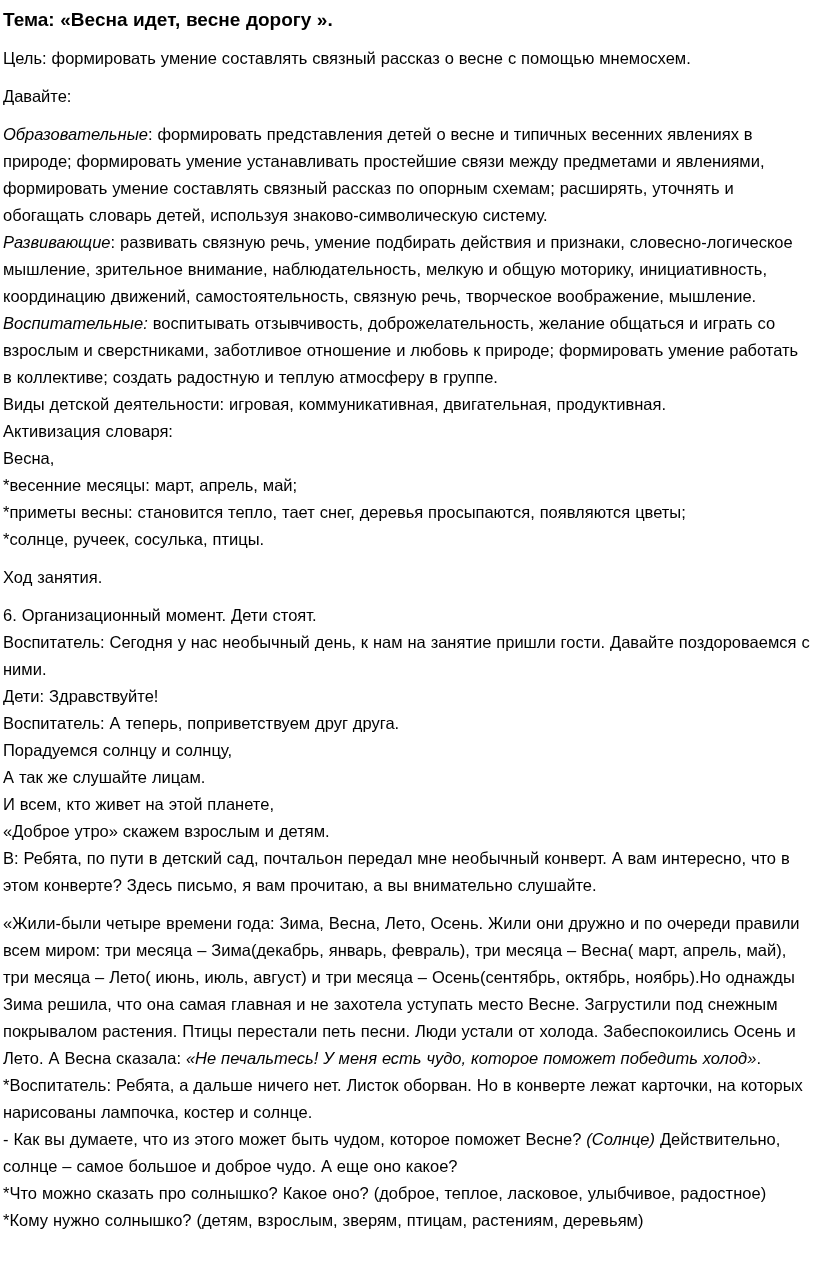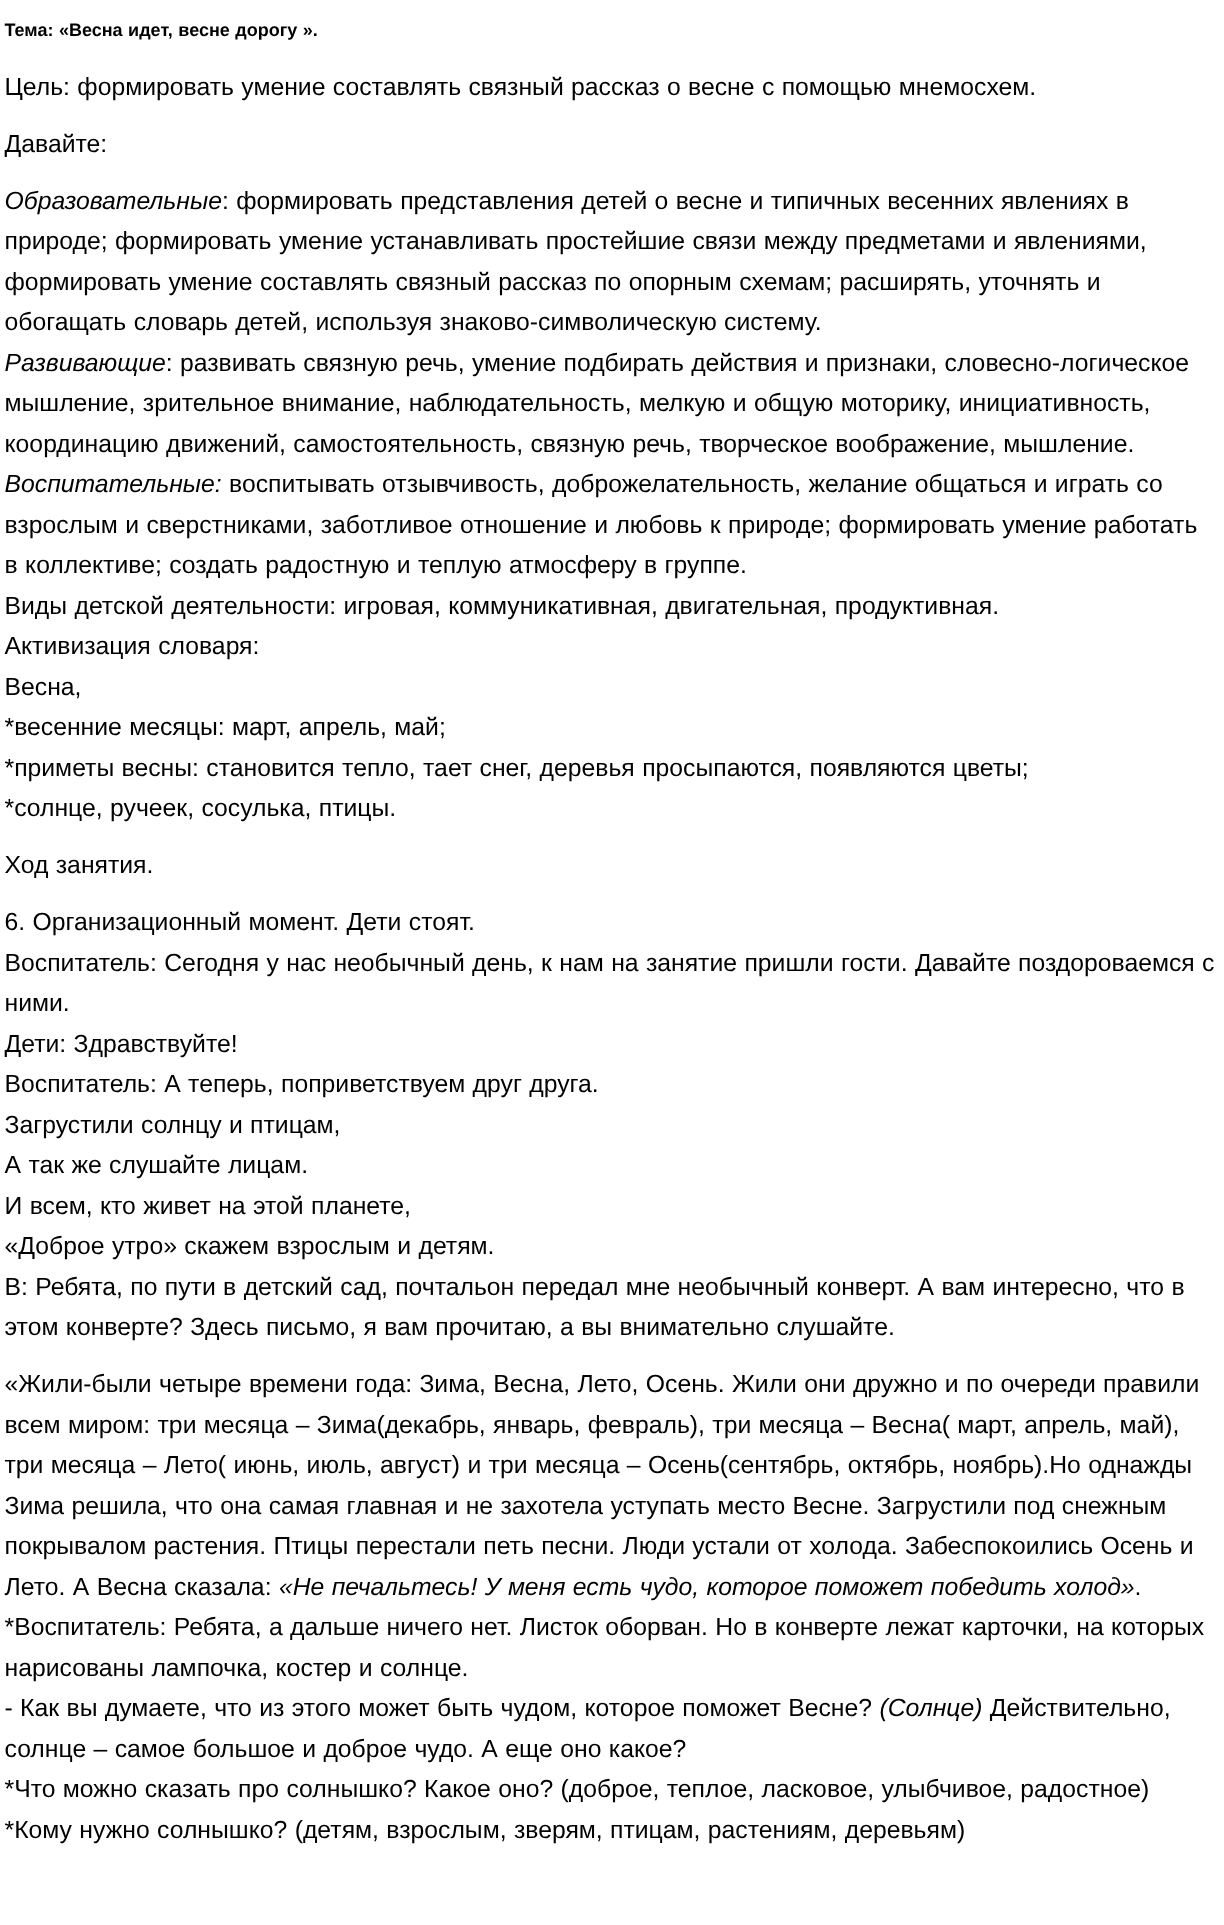--- a/index.html
+++ b/index.html
@@ -22,21 +22,21 @@
   .para {
     margin: 0;
     padding: 0;
     word-spacing: 0.02em;
   }
   .para.gap {
     margin-top: 11px;
   }
   .run.bold {
     font-weight: bold;
-    font-size: 12px;
+    font-size: 19px;
   }
   .run.italic {
     font-style: italic;
   }
 </style>
 </head>
 <body>
 
 <div class="page">
   <div>
@@ -50,21 +50,21 @@
       <p class="para"><span class="run normal">Активизация словаря:</span></p>
       <p class="para"><span class="run normal">Весна,</span></p>
       <p class="para"><span class="run normal">*весенние месяцы: март, апрель, май;</span></p>
       <p class="para"><span class="run normal">*приметы весны: становится тепло, тает снег, деревья просыпаются, появляются цветы;</span></p>
       <p class="para"><span class="run normal">*солнце, ручеек, сосулька, птицы.</span></p>
       <p class="para gap"><span class="run normal">Ход занятия.</span></p>
       <p class="para gap"><span class="run normal">6. Организационный момент. Дети стоят.</span></p>
       <p class="para"><span class="run normal">Воспитатель: Сегодня у нас необычный день, к нам на занятие пришли гости. Давайте поздороваемся с ними.</span></p>
       <p class="para"><span class="run normal">Дети: Здравствуйте!</span></p>
       <p class="para"><span class="run normal">Воспитатель: А теперь, поприветствуем друг друга.</span></p>
-      <p class="para"><span class="run normal">Загрустили солнцу и птицам,</span></p>
+      <p class="para"><span class="run normal">Порадуемся солнцу и солнцу,</span></p>
       <p class="para"><span class="run normal">А так же слушайте лицам.</span></p>
       <p class="para"><span class="run normal">И всем, кто живет на этой планете,</span></p>
       <p class="para"><span class="run normal">«Доброе утро» скажем взрослым и детям.</span></p>
       <p class="para"><span class="run normal">В: Ребята, по пути в детский сад, почтальон передал мне необычный конверт. А вам интересно, что в этом конверте? Здесь письмо, я вам прочитаю, а вы внимательно слушайте.</span></p>
       <p class="para gap"><span class="run normal">«Жили-были четыре времени года: Зима, Весна, Лето, Осень. Жили они дружно и по очереди правили всем миром: три месяца – Зима(декабрь, январь, февраль), три месяца – Весна( март, апрель, май), три месяца – Лето( июнь, июль, август) и три месяца – Осень(сентябрь, октябрь, ноябрь).Но однажды Зима решила, что она самая главная и не захотела уступать место Весне. Загрустили под снежным покрывалом растения. Птицы перестали петь песни. Люди устали от холода. Забеспокоились Осень и Лето. А Весна сказала: </span><span class="run italic">«Не печальтесь! У меня есть чудо, которое поможет победить холод»</span><span class="run normal">.</span></p>
       <p class="para"><span class="run normal">*Воспитатель: Ребята, а дальше ничего нет. Листок оборван. Но в конверте лежат карточки, на которых нарисованы лампочка, костер и солнце.</span></p>
       <p class="para"><span class="run normal">- Как вы думаете, что из этого может быть чудом, которое поможет Весне? </span><span class="run italic">(Солнце)</span><span class="run normal"> Действительно, солнце – самое большое и доброе чудо. А еще оно какое?</span></p>
       <p class="para"><span class="run normal">*Что можно сказать про солнышко? Какое оно? (доброе, теплое, ласковое, улыбчивое, радостное)</span></p>
       <p class="para"><span class="run normal">*Кому нужно солнышко? (детям, взрослым, зверям, птицам, растениям, деревьям)</span></p>
     </div>

